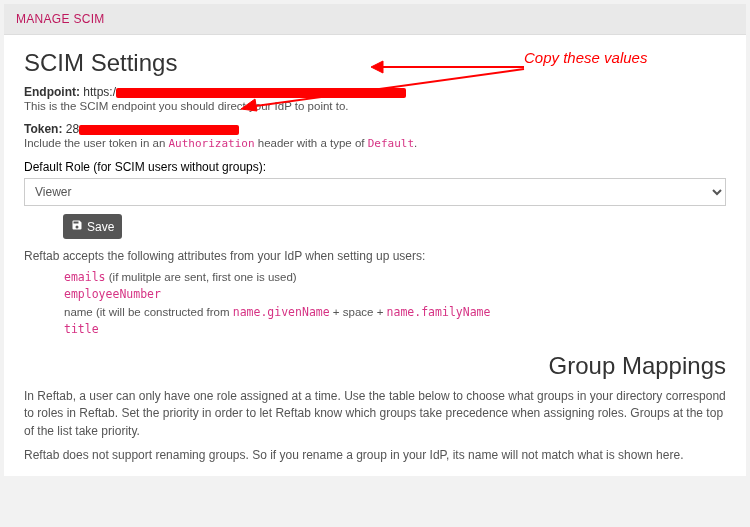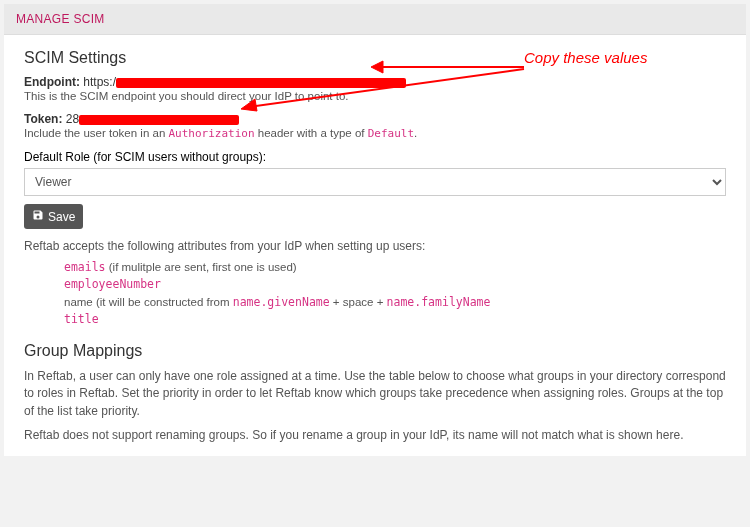--- a/index.html
+++ b/index.html
@@ -22,21 +22,21 @@
     font-size: 12px;
     letter-spacing: 0.3px;
     color: #be185d;
     border-bottom: 1px solid #ddd;
   }
   .panel-body {
     padding: 14px 20px 14px 20px;
     position: relative;
   }
   h2 {
-    font-size: 16px;
+    font-size: 24px;
     font-weight: 400;
     margin-bottom: 8px;
     color: #333;
   }
   .field-line {
     font-size: 12px;
     color: #333;
     margin-bottom: 1px;
     position: relative;
   }
@@ -77,20 +77,21 @@
     background: #555;
     color: #fff;
     border: none;
     font-size: 12px;
     padding: 5px 8px;
     border-radius: 3px;
     cursor: pointer;
     display: inline-flex;
     align-items: center;
     gap: 4px;
+    margin-left: 39px;
   }
   .btn-save svg { width: 12px; height: 12px; fill: #fff; }
   .info-block {
     font-size: 12px;
     color: #555;
     margin-top: 14px;
     line-height: 1.45;
   }
   .attr-block {
     font-size: 12px;
@@ -98,20 +99,21 @@
     margin-top: 10px;
   }
   .attr-list {
     margin: 6px 0 0 40px;
     font-size: 11.5px;
     line-height: 1.5;
   }
   .attr-list .code { font-size: 11.5px; }
   h2.gm {
     margin-top: 14px;
+    text-align: right;
   }
   .gm-desc {
     font-size: 12px;
     color: #555;
     line-height: 1.45;
   }
   .gm-note { margin-top: 8px; font-size: 12px; color: #555; }
   
   .annot {
     position: absolute;

